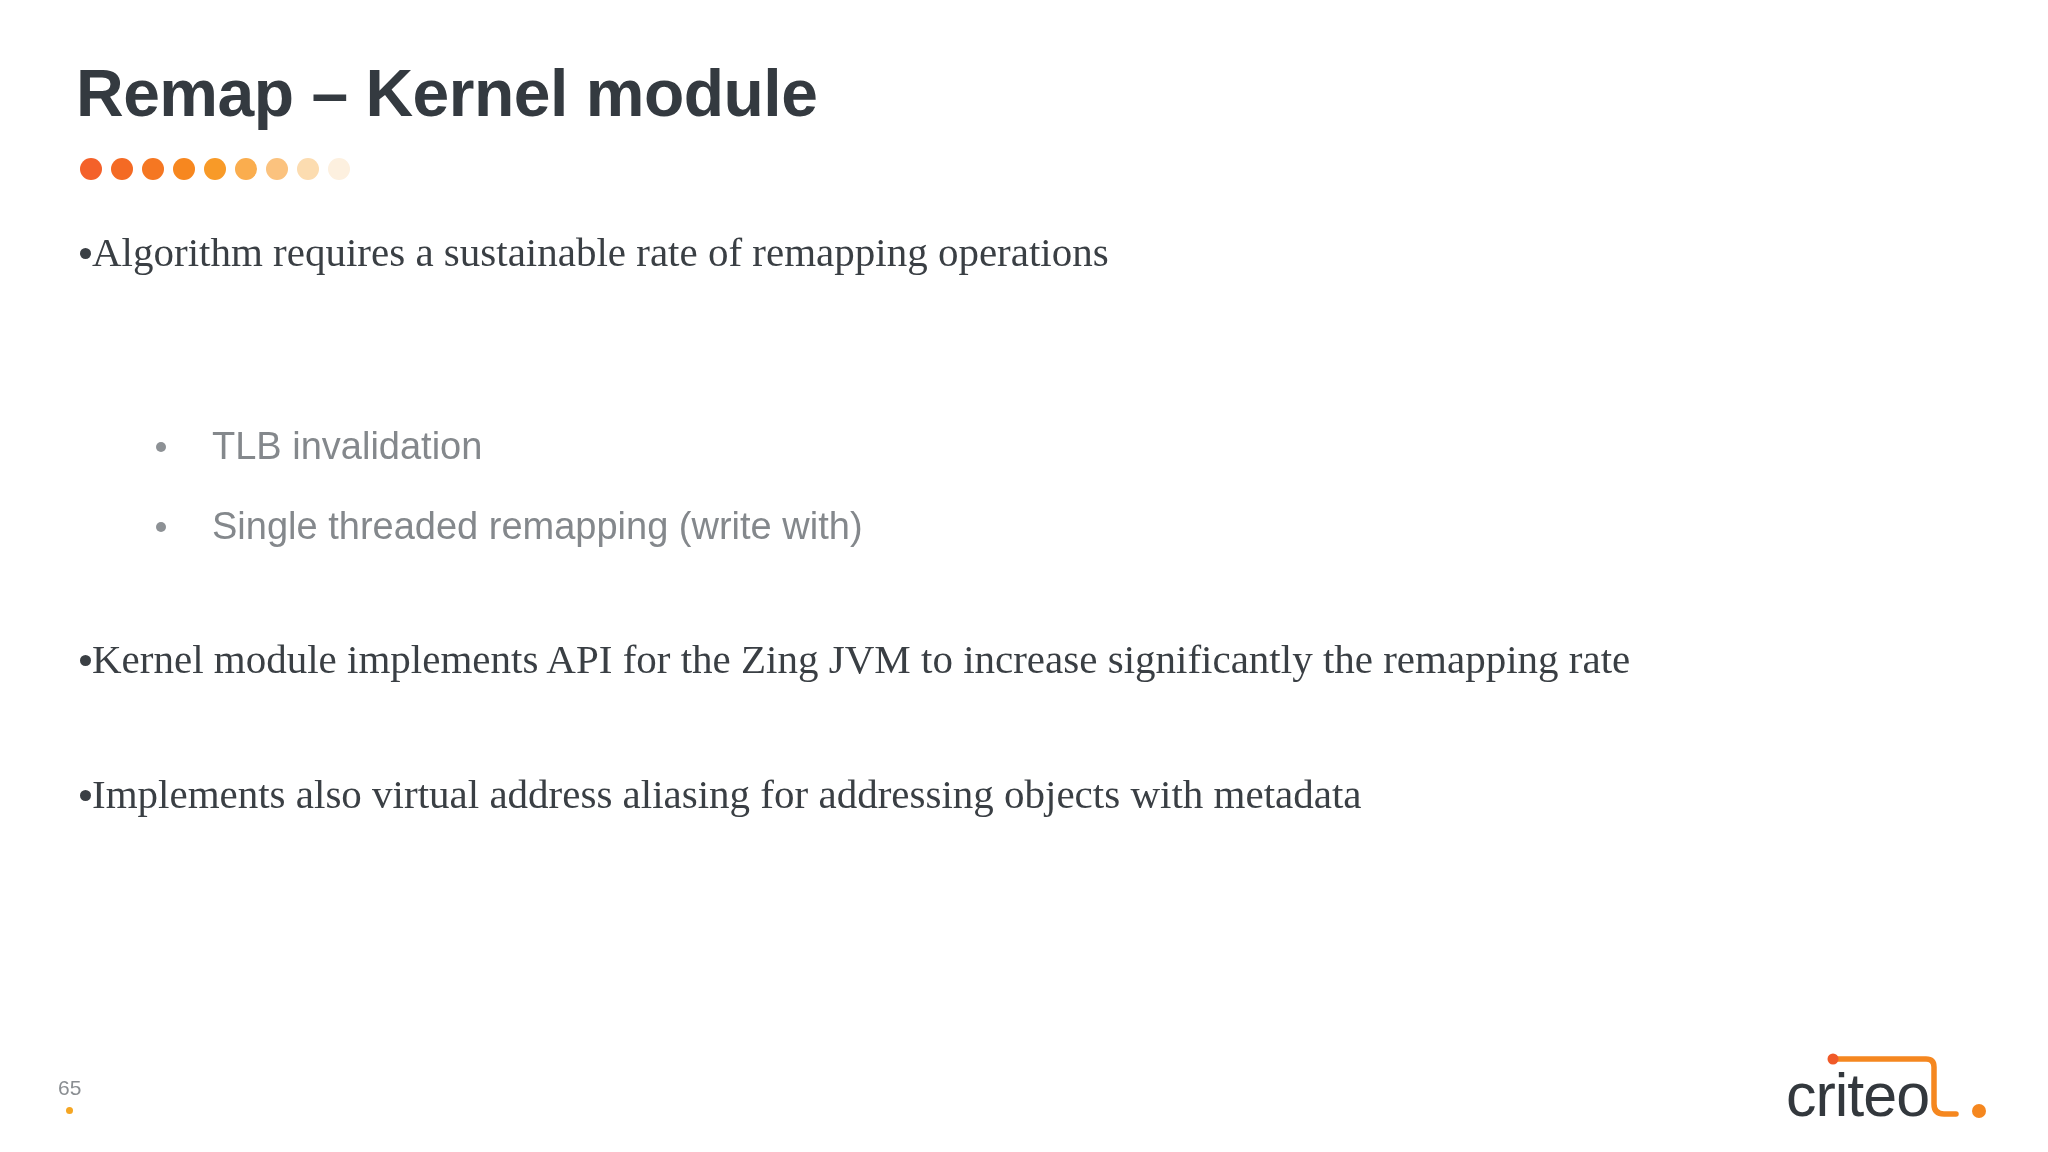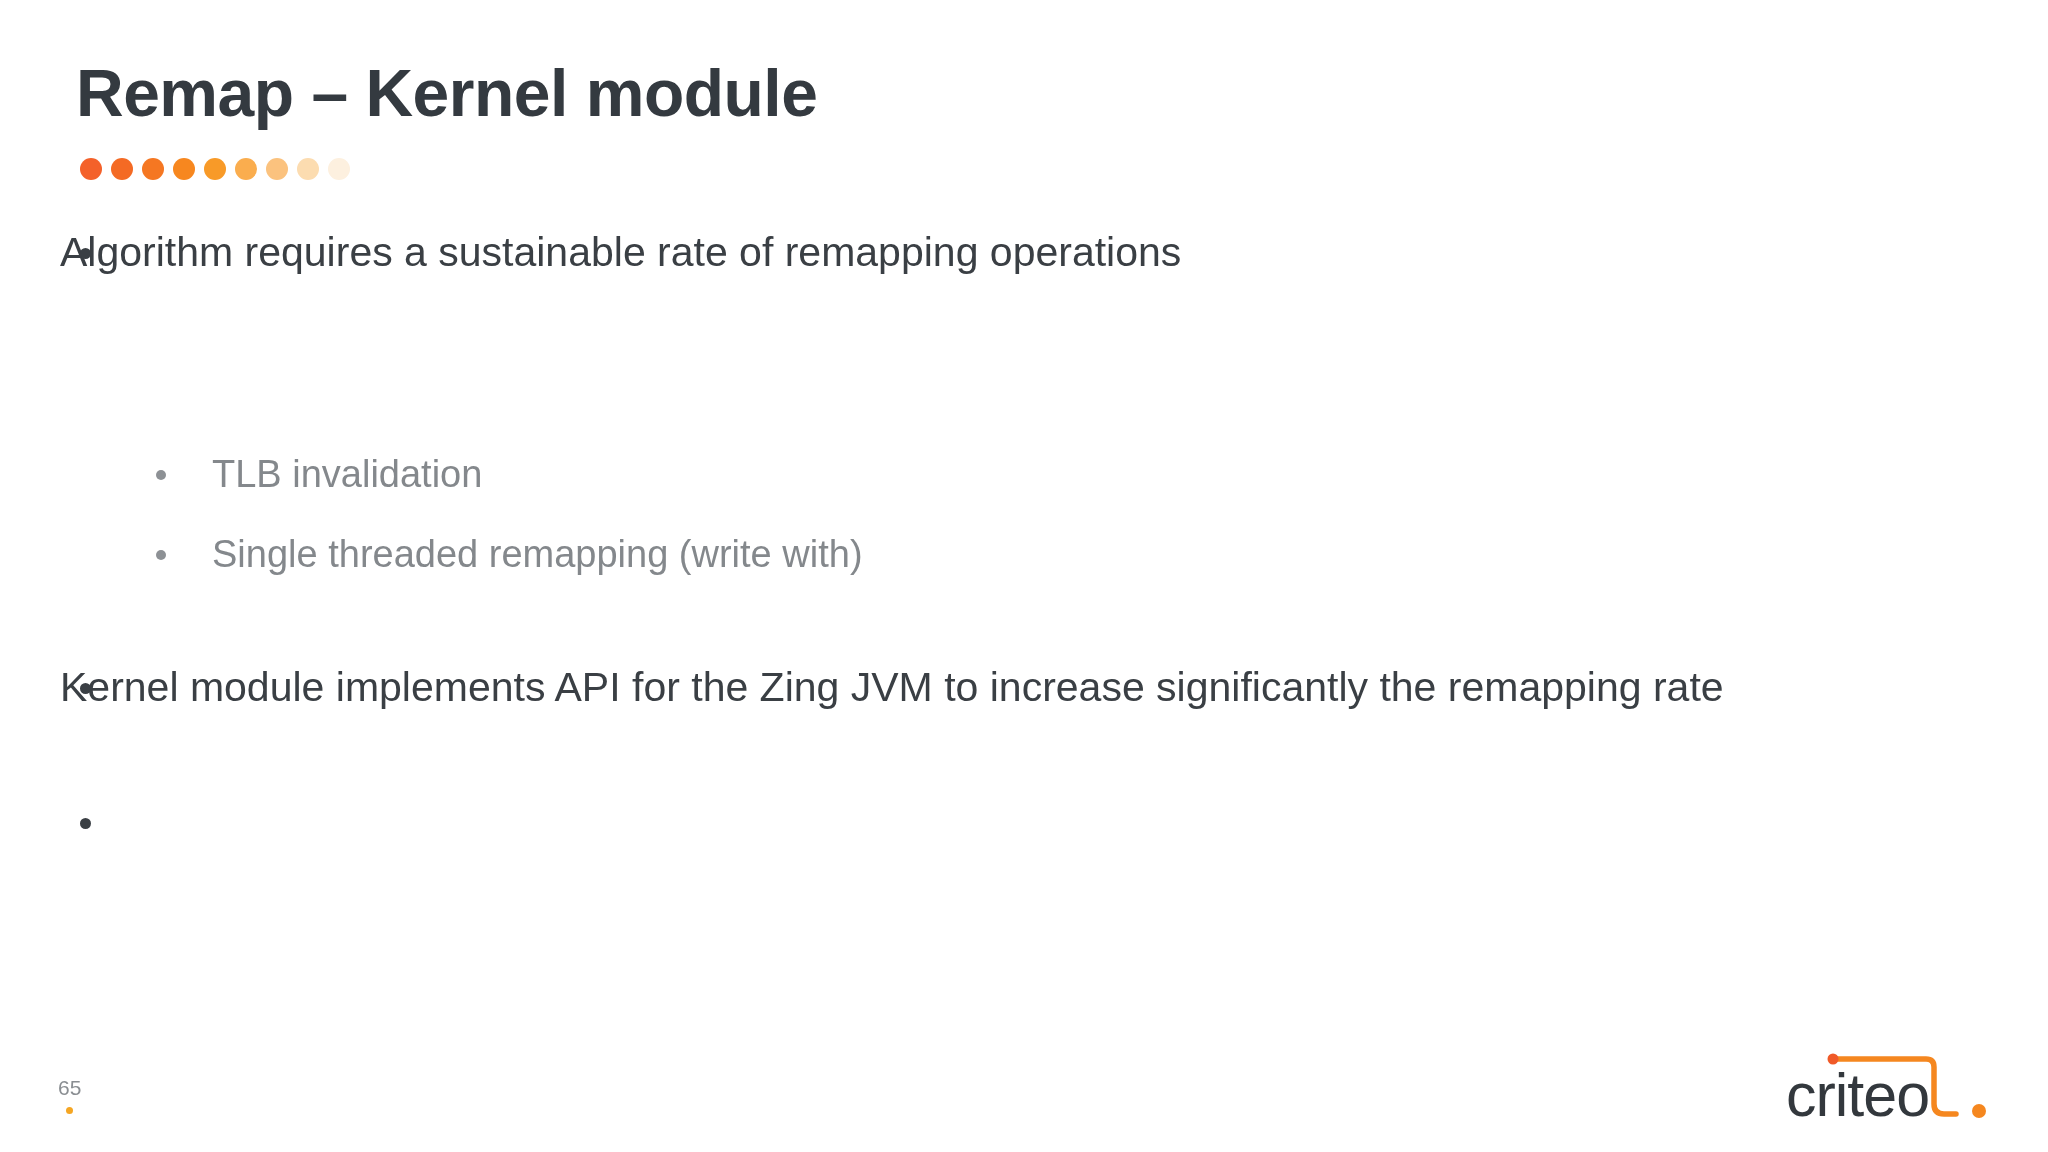--- a/index.html
+++ b/index.html
@@ -60,24 +60,25 @@
     width: 2048px;
   }
 
   .bullet {
     position: relative;
     display: block;
     color: #3a3f44;
   }
 
   .bullet.l1 {
-    padding-left: 60px;
+    padding-left: 92px;
     font-size: 41px;
     line-height: 1.0;
     color: #3a3f44;
+    font-family: Liberation Serif, serif;
   }
   .bullet.l1 .marker {
     position: absolute;
     left: 80px;
     top: 16px;
     width: 11px;
     height: 11px;
     border-radius: 50%;
     background: #3a3f44;
   }
@@ -161,21 +162,21 @@
     <div class="bullet l1" style="color: rgb(58, 63, 68);">
       <span class="marker" style="background: rgb(58, 63, 68);"></span>
       <span class="txt">Algorithm requires a sustainable rate of remapping operations</span>
     </div>
 
     <div class="spacer-lg"></div>
 
 
     <div class="sub-gap"></div>
 
-    <div class="bullet l2" style="color: rgb(132, 136, 140); margin-top: 28px;">
+    <div class="bullet l2" style="color: rgb(132, 136, 140);">
       <span class="marker"></span>
       <span class="txt">TLB invalidation</span>
     </div>
 
     <div class="spacer-sub"></div>
 
 
     <div class="spacer-sub"></div>
 
     <div class="bullet l2" style="color: rgb(132, 136, 140);">
@@ -187,20 +188,21 @@
 
     <div class="bullet l1" style="color: rgb(58, 63, 68);">
       <span class="marker" style="background: rgb(58, 63, 68);"></span>
       <span class="txt">Kernel module implements API for the Zing JVM to increase significantly the remapping rate</span>
     </div>
 
     <div class="spacer-lg"></div>
 
     <div class="bullet l1" style="color: rgb(58, 63, 68);">
       <span class="marker" style="background: rgb(58, 63, 68);"></span>
+      <span class="txt">Implements also virtual address aliasing for addressing objects with metadata</span>
     </div>
 
   </div>
 
   <div class="page-num">
     <span>65</span>
     <span class="pdot"></span>
   </div>
 
   <div class="logo">

